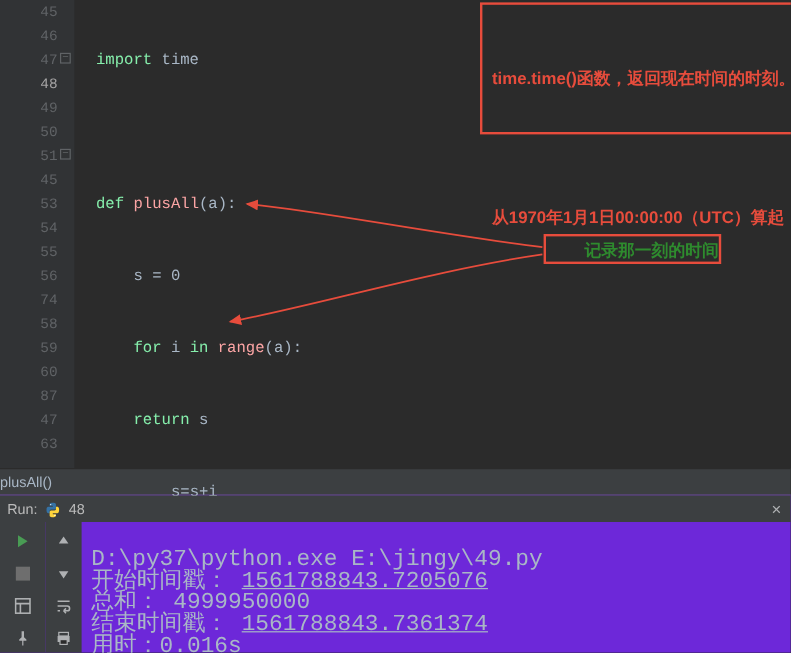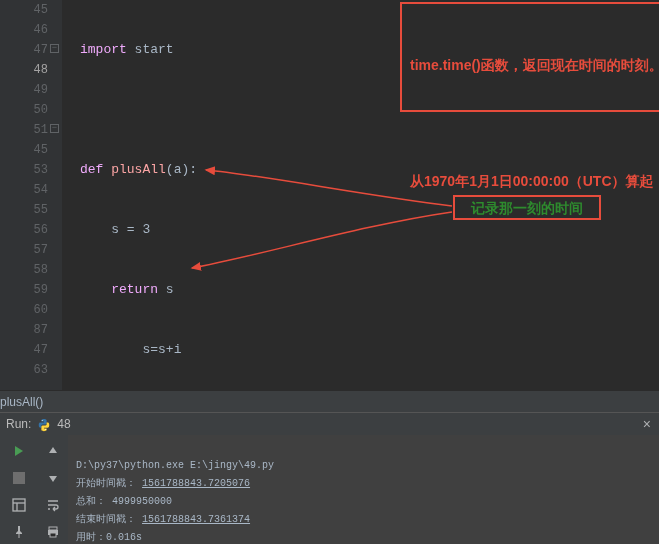--- a/index.html
+++ b/index.html
@@ -43,21 +43,21 @@
 }
 .code {
   flex: 1;
   padding-left: 18px;
   line-height: 20px;
   color: #a9b7c6;
   white-space: pre;
   position: relative;
 }
 .cline { height: 20px; }
-.kw { color: #f0abfc; }
+.kw { color: #86efac; }
 .fn { color: #fca5a5; }
 
 .annot1 {
   position: absolute;
   left: 338px; top: 2px;
   width: 316px; height: 110px;
   border: 2px solid #e74c3c;
   background: #2b2b2b;
   color: #e74c3c;
   font-size: 14px;
@@ -67,21 +67,21 @@
   font-family: 'Microsoft YaHei', sans-serif;
 }
 .annot2 {
   position: absolute;
   left: 391px; top: 195px;
   width: 148px; height: 25px;
   border: 2px solid #e74c3c;
   color: #2e8b2e;
   font-size: 14px;
   font-weight: bold;
-  text-align: center;
+  text-align: right;
   line-height: 22px;
   font-family: 'Microsoft YaHei', sans-serif;
 }
 svg.arrows {
   position: absolute;
   left: 0; top: 0;
   pointer-events: none;
 }
 
 .breadcrumb {
@@ -89,21 +89,21 @@
   background: #3c3f41;
   color: #a9b7c6;
   font-size: 12px;
   line-height: 22px;
   border-top: 1px solid #2b2b2b;
   font-family: sans-serif;
 }
 
 .run-panel {
   height: 132px;
-  background: #404040;
+  background: #6d28d9;
   display: flex;
   border-top: 1px solid #555;
 }
 .run-header {
   position: absolute;
   left: 0;
   height: 22px;
   width: 100%;
   background: #3c3f41;
   color: #bbbbbb;
@@ -142,21 +142,21 @@
   align-items: center;
   justify-content: center;
   cursor: pointer;
 }
 .console {
   flex: 1;
   margin-top: 22px;
   padding: 4px 8px;
   color: #a9b7c6;
   line-height: 18px;
-  font-size: 10px;
+  font-size: 19px;
   white-space: pre;
 }
 .console .ul { text-decoration: underline; color: #a9b7c6; }
 .py-icon {
   width: 14px; height: 14px;
   display: inline-block;
 }
 .close-x {
   position: absolute;
   right: 8px;
@@ -175,33 +175,34 @@
       <div class="ln">47<div class="fold-minus">−</div></div>
       <div class="ln cur">48</div>
       <div class="ln">49</div>
       <div class="ln">50</div>
       <div class="ln">51<div class="fold-minus">−</div></div>
       <div class="ln">45</div>
       <div class="ln">53</div>
       <div class="ln">54</div>
       <div class="ln">55</div>
       <div class="ln">56</div>
-      <div class="ln">57</div>
+      <div class="ln">74</div>
       <div class="ln">58</div>
       <div class="ln">59</div>
       <div class="ln">60</div>
       <div class="ln">87</div>
       <div class="ln">47</div>
       <div class="ln">63</div>
     </div>
   <div class="code">
-    <div class="cline"><span class="kw">import</span><span> start</span></div>
+    <div class="cline"><span class="kw">import</span><span> time</span></div>
     <div class="cline"></div>
     <div class="cline"><span class="kw">def</span><span> </span><span class="fn">plusAll</span><span>(a):</span></div>
-    <div class="cline">    <span>s = 3</span></div>
+    <div class="cline">    <span>s = 0</span></div>
+    <div class="cline">    <span class="kw">for</span><span> i </span><span class="kw">in</span><span> </span><span class="fn">range</span><span>(a):</span></div>
     <div class="cline">    <span class="kw">return</span><span> s</span></div>
     <div class="cline">        <span>s=s+i</span></div>
     <div class="cline"></div>
     
     
     
     
     
     
     

